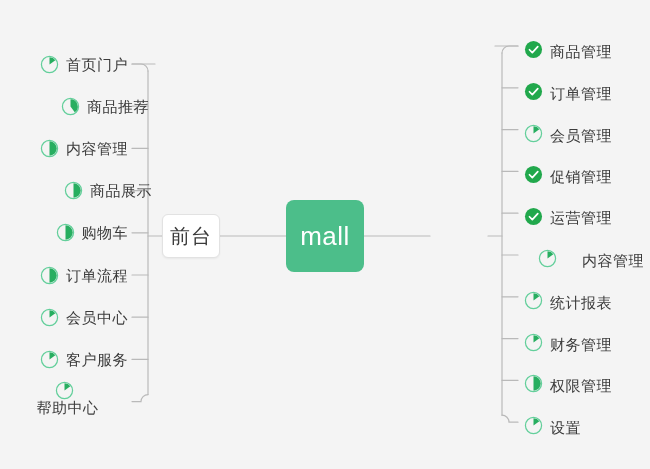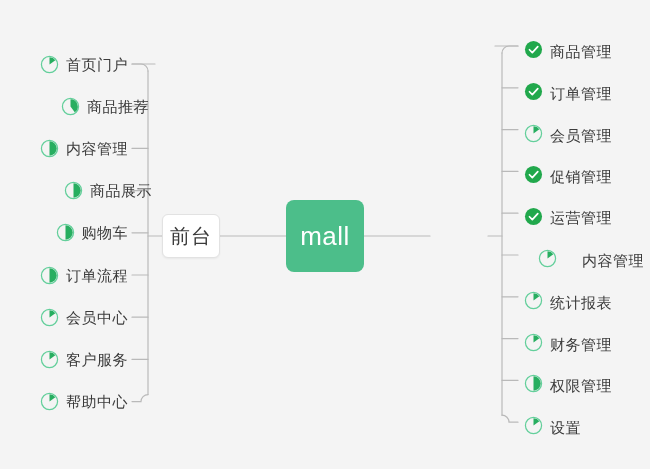--- a/index.html
+++ b/index.html
@@ -176,21 +176,21 @@
         </svg>
         <span class="leaf-label">会员中心</span>
       </div>
       <div class="leaf left" style="top: 346.4px; left: 0px; width: 128px;">
         <svg class="ico" viewBox="0 0 40 40">
           <circle cx="20" cy="20" r="17" fill="none" stroke="#63cf9b" stroke-width="2.6"></circle>
           <path d="M 20 20 L 20 4.800000000000001 A 15.2 15.2 0 0 1 32.297058314499196 11.06566416515441 Z" fill="#27ae60"></path>
         </svg>
         <span class="leaf-label">客户服务</span>
       </div>
-      <div class="leaf left" style="top: 388.6px; left: 0px; width: 128px;">
+      <div class="leaf left" style="top: 388.6px; left: 0px; width: 128px; flex-direction: column;">
         <svg class="ico" viewBox="0 0 40 40">
           <circle cx="20" cy="20" r="17" fill="none" stroke="#63cf9b" stroke-width="2.6"></circle>
           <path d="M 20 20 L 20 4.800000000000001 A 15.2 15.2 0 0 1 32.297058314499196 11.06566416515441 Z" fill="#27ae60"></path>
         </svg>
         <span class="leaf-label">帮助中心</span>
       </div>
     </div>
   <div id="leaves-right">
       <div class="leaf right" style="top: 33px; left: 524px;">
         <svg class="ico" viewBox="0 0 40 40">

